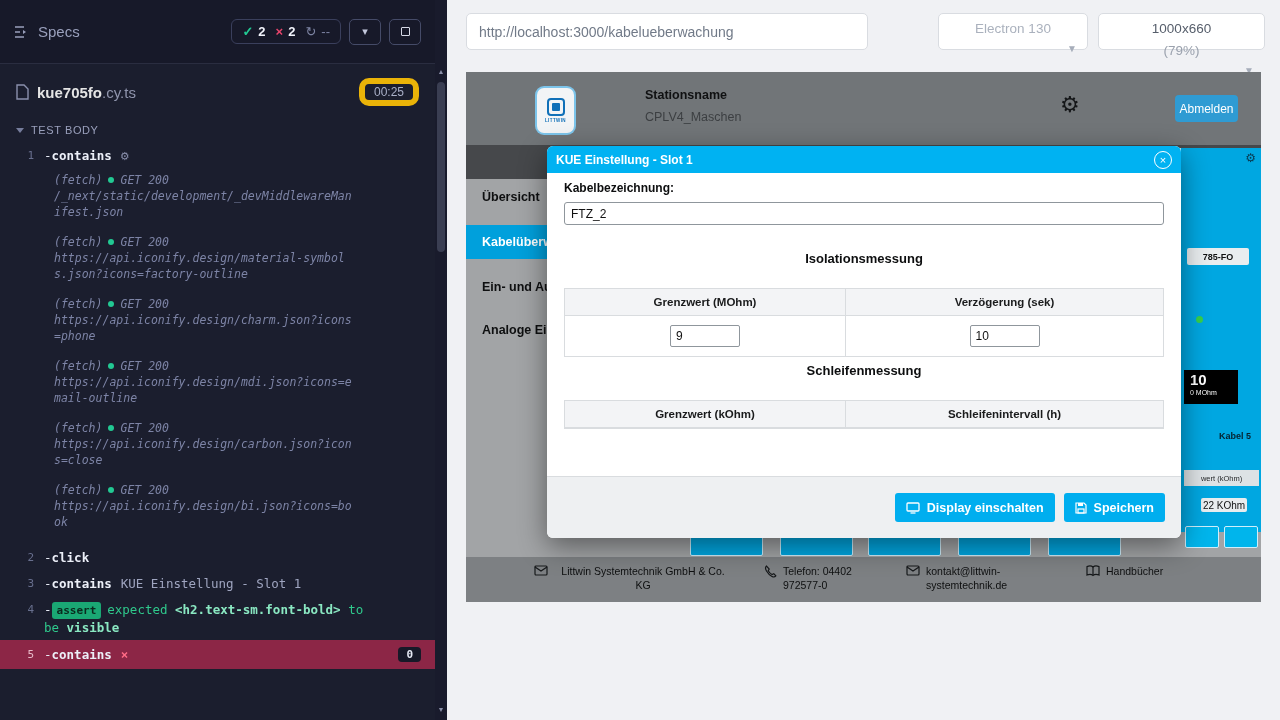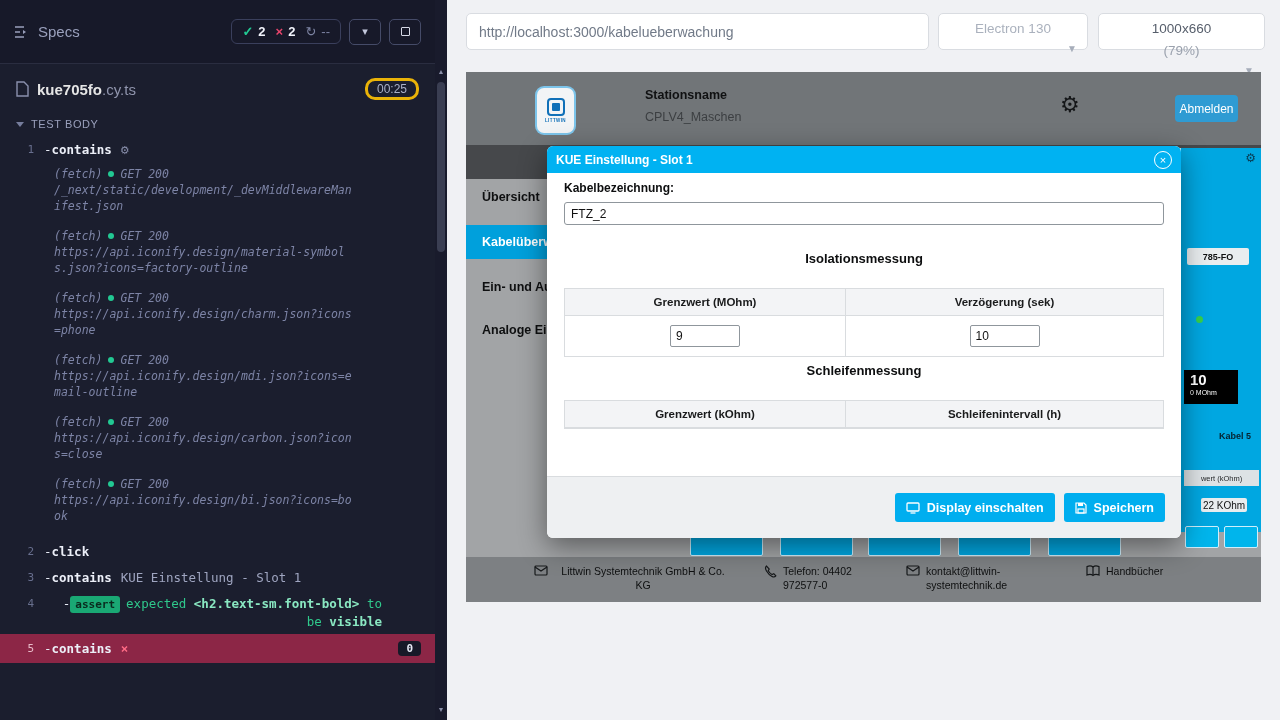--- a/index.html
+++ b/index.html
@@ -15,30 +15,30 @@
   .stat .ok { color:#22c993; font-weight:bold; }
   .stat .fail { color:#e8456c; font-weight:bold; }
   .stat .pend { color:#7d84a3; font-weight:normal; }
   .stat .pendnum { color:#7d84a3; font-weight:normal; }
   .sb-btn { width:32px; height:26px; border:1px solid #454b68; border-radius:5px; display:flex; align-items:center; justify-content:center; color:#c3c8dc; font-size:11px; background:transparent; }
   .stop-square { width:9px; height:9px; border:1.6px solid #d6d9e6; border-radius:1px; }
 
   .spec-row { display:flex; align-items:center; padding:14px 16px 8px 16px; }
   .spec-name { color:#e5e5e5; font-weight:bold; font-size:15px; margin-left:8px; }
   .spec-ext { color:#9095ad; font-size:15px; }
-  .time-pill { margin-left:auto; border:3px solid #eab308; border-radius:10px; padding:1px 9px; font-size:12px; color:#aab0c8; }
+  .time-pill { margin-left:auto; border:6px solid #eab308; border-radius:10px; padding:1px 9px; font-size:12px; color:#aab0c8; }
 
   .section-row { display:flex; align-items:center; gap:7px; padding:10px 16px 6px 16px; }
   .caret-down { width:0; height:0; border-left:4px solid transparent; border-right:4px solid transparent; border-top:5px solid #767d9c; }
   .section-label { font-size:11px; letter-spacing:0.6px; color:#9aa0bc; }
 
   .cmd-list { padding-left:0; font-family:"DejaVu Sans Mono",monospace; }
   .cmd-row { display:flex; align-items:flex-start; padding:5px 0 4px 0; }
   .cmd-num { width:44px; flex:0 0 44px; text-align:right; padding-right:10px; color:#686f8e; font-size:11px; line-height:17px; }
-  .cmd-text { font-size:12.5px; color:#e8ebf5; line-height:17px; max-width:338px;text-align:right; }
+  .cmd-text { font-size:12.5px; color:#e8ebf5; line-height:17px; max-width:338px; }
   .cmd-text::before { content:"-"; color:#e8ebf5; }
   .cmd-name { font-weight:bold; color:#eceff8; }
   .cmd-arg { color:#9fa5c0; margin-left:9px; font-weight:normal; }
   .cmd-gear { color:#8a90ad; font-size:11px; margin-left:8px; font-family:"DejaVu Sans",sans-serif; }
 
   .fetch-group { padding-left:54px; padding-right:14px; margin:3px 0 14px 0; font-style:italic; color:#7d84a6; font-size:11.5px; line-height:16px; max-width:370px; }
   .fetch-line1 { display:flex; align-items:center; gap:6px; }
   .green-dot { width:6px; height:6px; border-radius:50%; background:#22c993; display:inline-block; }
   .fetch-url { max-width:314px; word-break:break-all; }
 
@@ -52,21 +52,21 @@
   .fail-mark { color:#ff6b85; font-weight:bold; margin-left:9px; }
   .fail-badge { margin-left:auto; margin-right:14px; background:#171928; color:#e6e9f4; border-radius:4px; padding:1px 8px; font-size:11px; font-weight:bold; align-self:center; font-family:"DejaVu Sans Mono",monospace; }
 
   
   .scrollstrip { position:absolute; left:435px; top:0; width:12px; height:720px; background:#191b2c; }
   .scroll-arrow { position:absolute; left:0; width:12px; height:14px; display:flex; align-items:center; justify-content:center; color:#8a8fa8; font-size:7px; }
   .scroll-thumb { position:absolute; left:2px; width:8px; border-radius:4px; background:#3a3e52; }
 
   
   .main { position:absolute; left:447px; top:0; width:833px; height:720px; background:#f0f1f4; }
-  .url-input { position:absolute; left:19px; top:13px; width:463px; height:37px; background:#fff; border:1px solid #d9dce1; border-radius:5px; display:flex; align-items:center; padding:0 12px; font-size:14px; color:#717a88; }
+  .url-input { position:absolute; left:19px; top:13px; width:402px; height:37px; background:#fff; border:1px solid #d9dce1; border-radius:5px; display:flex; align-items:center; padding:0 12px; font-size:14px; color:#717a88; }
   .select-box { position:absolute; top:13px; height:37px; background:#fff; border:1px solid #d9dce1; border-radius:5px; display:flex; align-items:center; gap:7px; padding:0 10px; font-size:13.5px;flex-direction:column; }
   .browser-select { left:491px; width:150px; color:#aab1bd; }
   .viewport-select { left:651px; width:167px; }
   .vp-size { color:#565e6b; }
   .vp-scale { color:#9aa1ad; }
   .chev { color:#a6adba; font-size:10px; margin-left:auto; }
 
   
   .app { position:absolute; left:19px; top:72px; width:795px; height:530px; background:#a2a4a6; overflow:hidden; }
   .app-header { position:absolute; left:0; top:0; width:795px; height:73px; background:#717578; }

